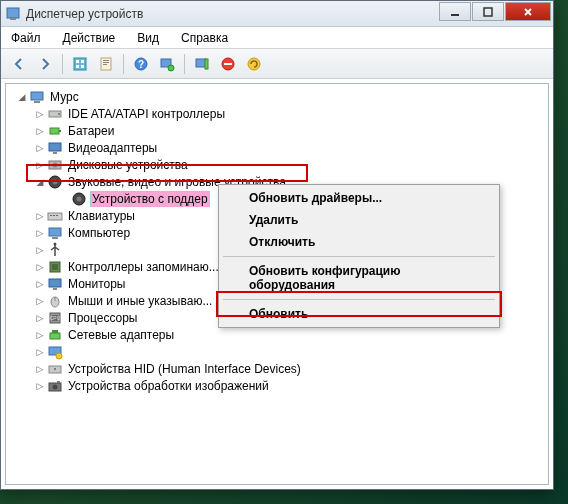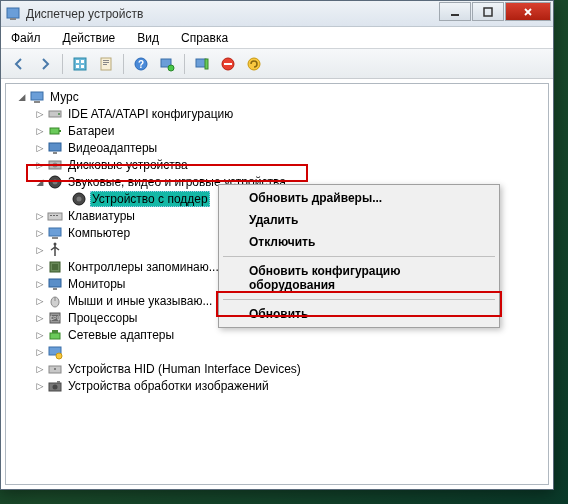--- a/index.html
+++ b/index.html
@@ -18,21 +18,21 @@
   .tsep { width: 1px; height: 20px; background: #c0c4c8; margin: 0 3px; }
   .content { flex: 1; margin: 4px; border: 1px solid #b0b8c0; background: #fff; overflow: auto; padding: 4px 2px; }
   .tree { font-size: 12px; }
   .node { display: flex; align-items: center; height: 17px; white-space: nowrap; position: relative; }
   .exp { width: 12px; height: 12px; display: flex; align-items: center; justify-content: center; font-size: 9px; color: #666; cursor: pointer; margin-right: 1px; }
   .nicon { width: 16px; height: 16px; margin-right: 3px; display: flex; align-items: center; justify-content: center; }
   .label { padding: 0 2px; text-align: right; }
   .root { margin-left: 8px; }
   .cat { margin-left: 26px; }
   .dev { margin-left: 50px; }
-  .selected .label { background: #14b8a6; border: 1px dotted #99c8e8; padding: 0 1px; }
+  .selected .label { background: #f9a8d4; border: 1px dotted #99c8e8; padding: 0 1px; }
   .hl-red { position: absolute; border: 2px solid #d00000; pointer-events: none; z-index: 5; }
   .ctxmenu { position: absolute; background: #f0f0f0; border: 1px solid #a0a0a0; box-shadow: 2px 2px 6px rgba(0,0,0,0.25); padding: 2px; font-size: 12px; z-index: 20; }
   .ctxitem { padding: 4px 14px 4px 28px; cursor: default; font-weight: bold; }
   .ctxsep { height: 1px; background: #c0c0c0; margin: 3px 2px; }
   .hl-red-ctx { position: absolute; border: 2px solid #d00000; pointer-events: none; z-index: 25; }
   svg { display: block; }
 </style>
 </head>
 <body>
 
@@ -147,21 +147,21 @@
           <span class="label">Мурс</span>
         </div>
         <div class="node cat">
           <span class="exp">▷</span>
           <span class="nicon">
             <svg width="16" height="16">
               <rect x="2" y="5" width="12" height="6" fill="#c8c8c8" stroke="#888"></rect>
               <circle cx="12" cy="8" r="1" fill="#4a8a4a"></circle>
             </svg>
           </span>
-          <span class="label">IDE ATA/ATAPI конфигурацию</span>
+          <span class="label">IDE ATA/ATAPI контроллеры</span>
         </div>
         <div class="node cat">
           <span class="exp">▷</span>
           <span class="nicon">
             <svg width="16" height="16">
               <rect x="3" y="5" width="9" height="6" fill="#6aca5a" stroke="#3a8a2a"></rect>
               <rect x="12" y="7" width="2" height="2" fill="#3a8a2a"></rect>
             </svg>
           </span>
           <span class="label">Батареи</span>

